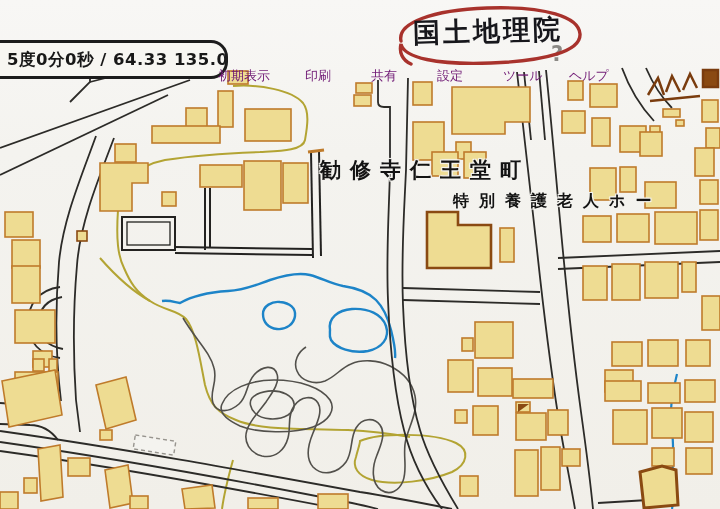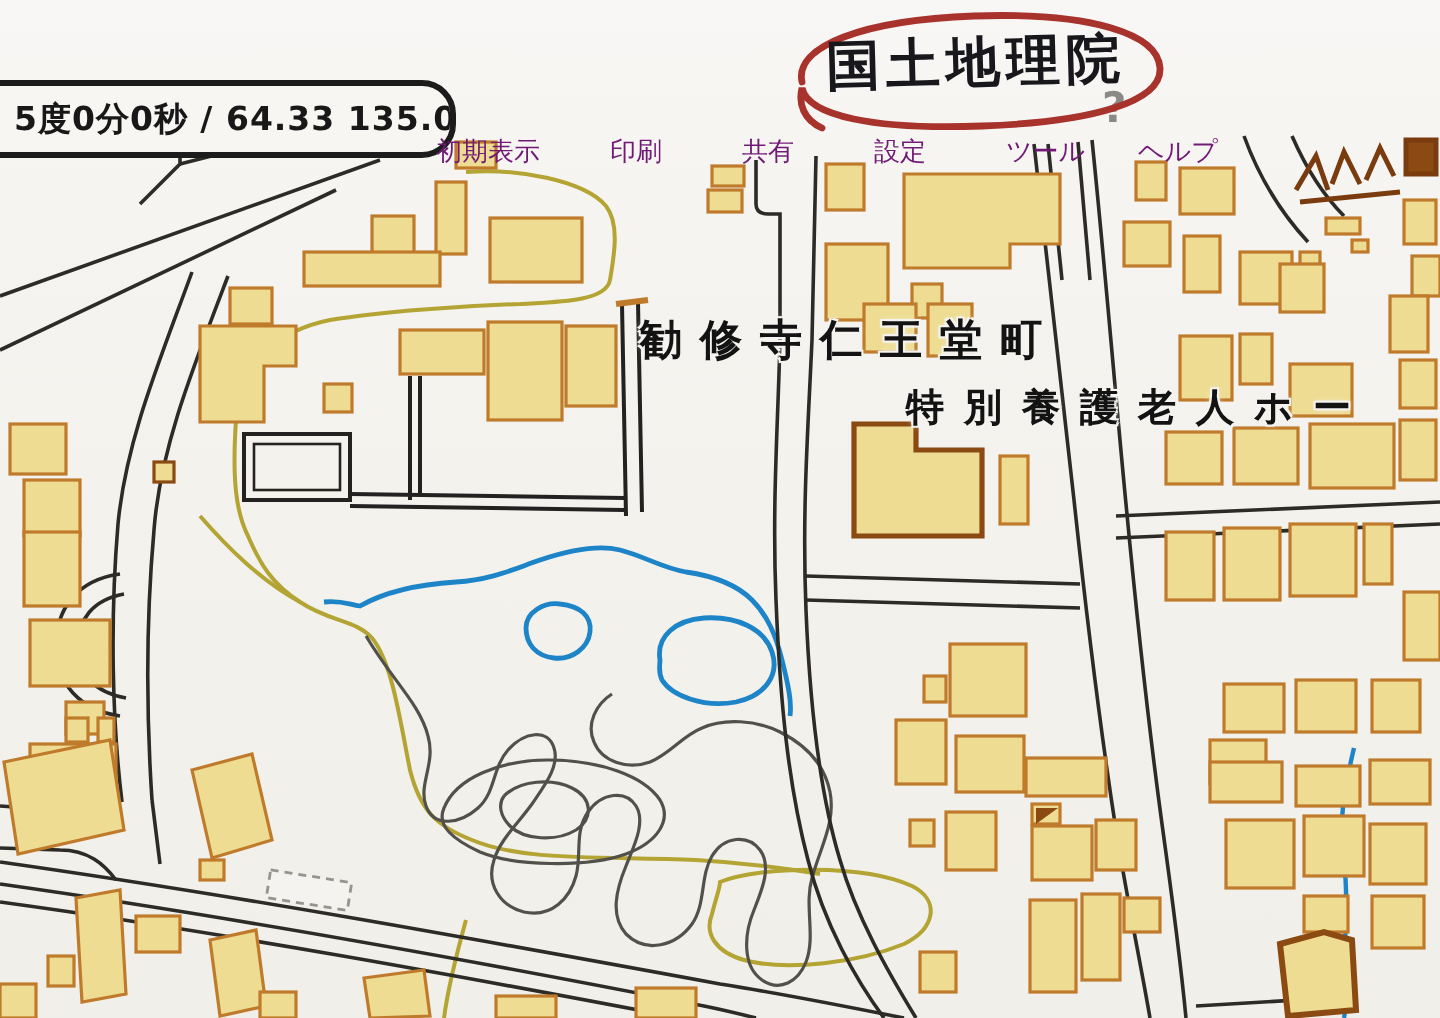--- a/index.html
+++ b/index.html
@@ -24,21 +24,21 @@
     position:absolute;left:413px;top:13px;width:170px;
     font-size:27px;font-weight:bold;color:#17171c;letter-spacing:3px;
     transform:rotate(-1.6deg);white-space:nowrap;
     font-family:"DejaVu Sans",sans-serif;
   }
   .maplabel{
     position:absolute;font-weight:bold;color:#131313;white-space:nowrap;
     text-shadow:-1px -1px 0 #f4f3ef,1px -1px 0 #f4f3ef,-1px 1px 0 #f4f3ef,1px 1px 0 #f4f3ef,0 0 3px #f4f3ef;
   }
   .lbl-town{left:320px;top:156px;font-size:21px;letter-spacing:9px;text-align:right;}
-  .lbl-fac{left:453px;top:191px;font-size:19px;letter-spacing:10px;}
+  .lbl-fac{left:453px;top:191px;font-size:16px;letter-spacing:10px;}
 </style>
 </head>
 <body>
 
 <svg id="map-svg" width="720" height="509" viewBox="0 0 720 509">
 
   <g fill="none" stroke="#b3a433" stroke-width="2">
     <path d="M 233,86 C 258,84 292,90 303,103 C 310,112 307,128 305,140 C 303,151 278,151 260,152 C 228,153 190,156 165,160 C 140,165 121,180 118,210 C 116,240 118,256 124,268 C 130,282 136,292 150,301"></path>
     <path d="M 100,258 C 114,274 130,290 150,301 C 165,311 178,310 186,319 C 196,331 200,360 205,385 C 210,405 218,413 236,420 C 262,431 302,428 348,430 C 366,431 392,434 410,437"></path>
     <path d="M 360,441 C 380,433 432,432 456,443 C 470,450 468,464 452,472 C 430,481 394,486 372,480 C 358,476 352,467 356,457 C 358,449 360,444 360,441 Z"></path>

